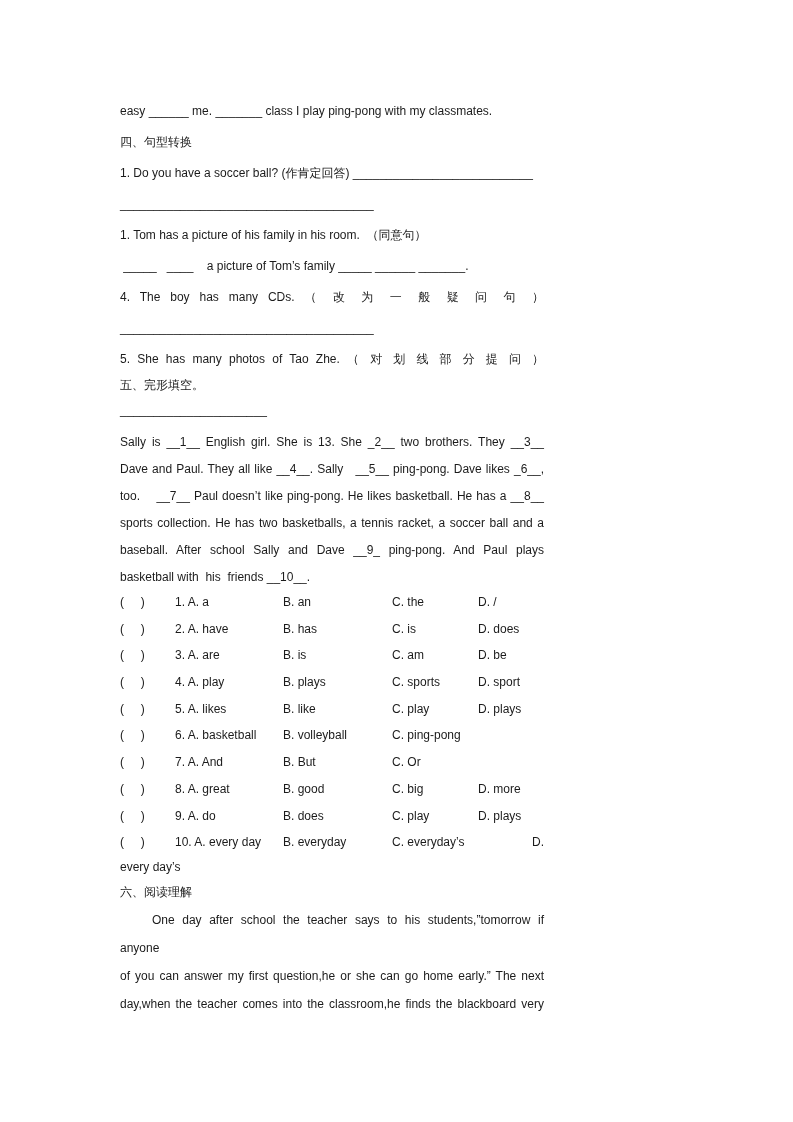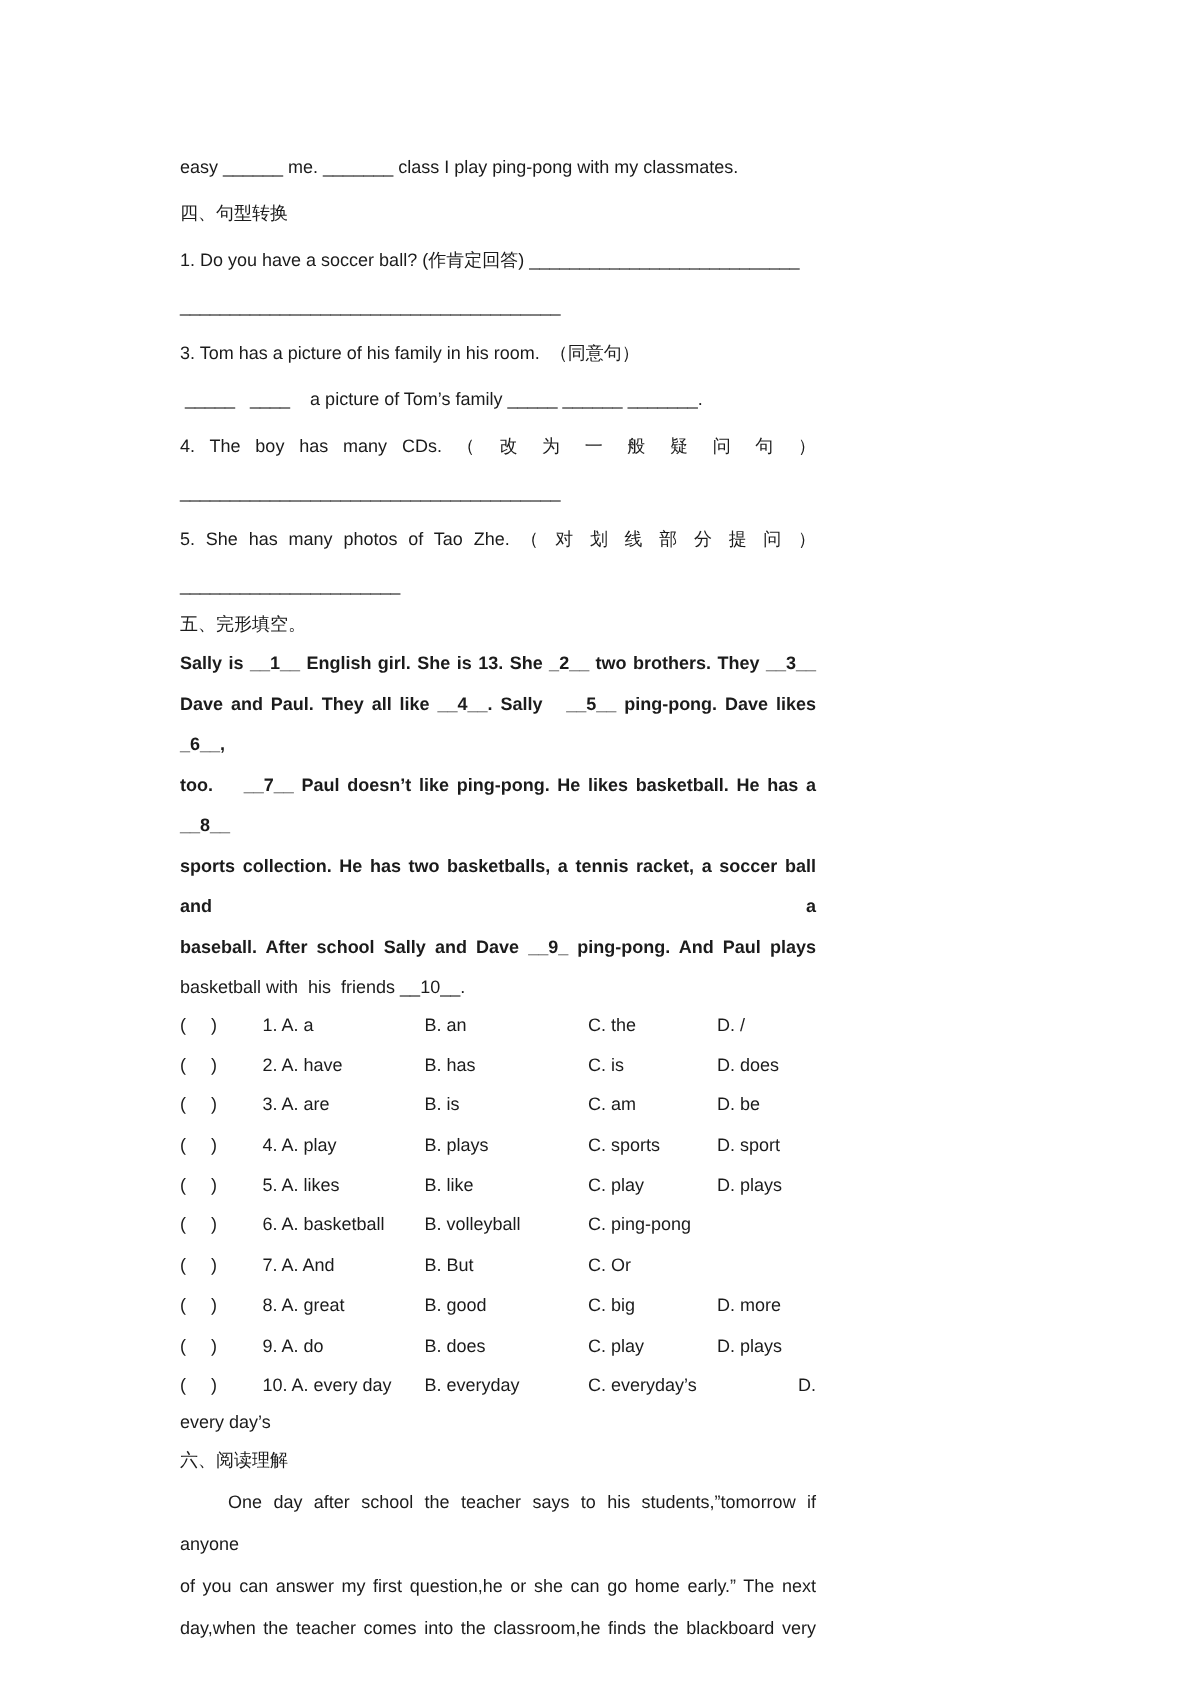--- a/index.html
+++ b/index.html
@@ -17,21 +17,21 @@
   }
   p { margin: 0; }
   .ln { white-space: pre-wrap; }
   .s4 { line-height: 31px; }
   .just { text-align: justify; text-align-last: justify; white-space: normal; }
   .zh { font-family: "Liberation Serif", "DejaVu Serif", serif; }
   .u { text-underline-offset: 3px; }
   .h5 { line-height: 20px; }
   .cloze { margin-top: 3px; }
   .cl { line-height: 27px; white-space: pre-wrap; }
-  .cl.just { white-space: normal; font-weight: bold; }
+  .cl.just { white-space: normal; }
   .opts { margin-top: -2px; }
   .orow {
     display: grid;
     grid-template-columns: 55px minmax(108px, max-content) minmax(109px, max-content) minmax(86px, max-content) 1fr;
     line-height: 26.7px;
     height: 26.7px;
   }
   .orow span { white-space: pre; }
   .orow .dr { text-align: right; }
   .ov { line-height: 27px; margin-top: -2px; white-space: pre-wrap; }
@@ -43,28 +43,28 @@
 </head>
 <body>
 
 <div class="doc">
 
   <p class="ln s4">easy ______ me. _______ class I play ping-pong with my classmates.</p>
 
   <p class="ln s4 zh">四、句型转换</p>
   <p class="ln s4">1. Do you have a soccer ball? (作肯定回答) ___________________________</p>
   <p class="ln s4">______________________________________</p>
-  <p class="ln s4">3. Tom has a picture of his family in his room.  （同意句）</p>
+  <p class="ln s4">1. Tom has a picture of his family in his room.  （同意句）</p>
   <p class="ln s4">&nbsp;_____ &nbsp;&nbsp;____ &nbsp;&nbsp;&nbsp;a picture of Tom’s family _____ ______ _______.</p>
   <p class="ln s4 just">4. The boy has many CDs. （ 改 为 一 般 疑 问 句 ）</p>
   <p class="ln s4">______________________________________</p>
   <p class="ln s4 just"><span>5. She has many </span><span class="u">photos of Tao Zhe</span><span>. （ 对 划 线 部 分 提 问 ）</span></p>
+  <p class="ln h5 zh">五、完形填空。</p>
+
   <p class="ln s4">______________________</p>
-
-  <p class="ln h5 zh">五、完形填空。</p>
 
   <div class="cloze">
     <p class="cl just">Sally is __1__ English girl. She is 13. She _2__ two brothers. They __3__</p>
     <p class="cl just">Dave and Paul. They all like __4__. Sally &nbsp;&nbsp;__5__ ping-pong. Dave likes _6__,</p>
     <p class="cl just">too. &nbsp;&nbsp;&nbsp;__7__ Paul doesn’t like ping-pong. He likes basketball. He has a __8__</p>
     <p class="cl just">sports collection. He has two basketballs, a tennis racket, a soccer ball and a</p>
     <p class="cl just">baseball. After school Sally and Dave __9_ ping-pong. And Paul plays</p>
     <p class="cl">basketball with &nbsp;his &nbsp;friends __10__.</p>
   </div>
 

